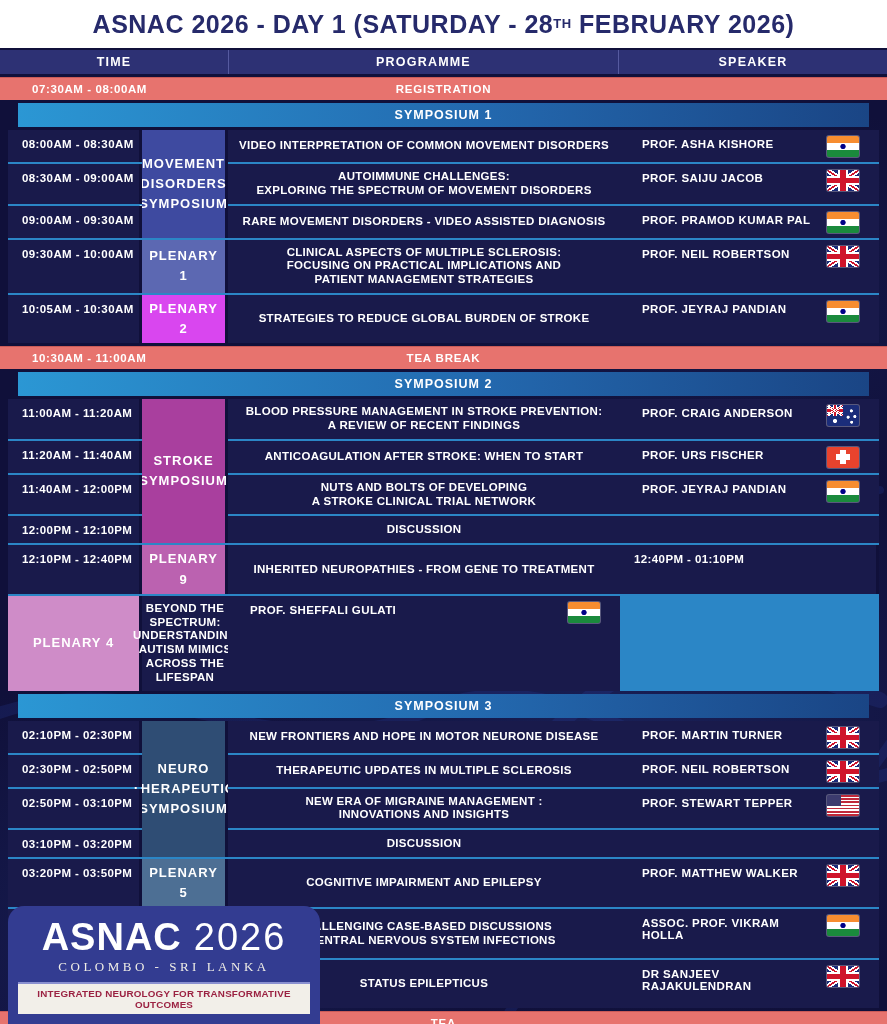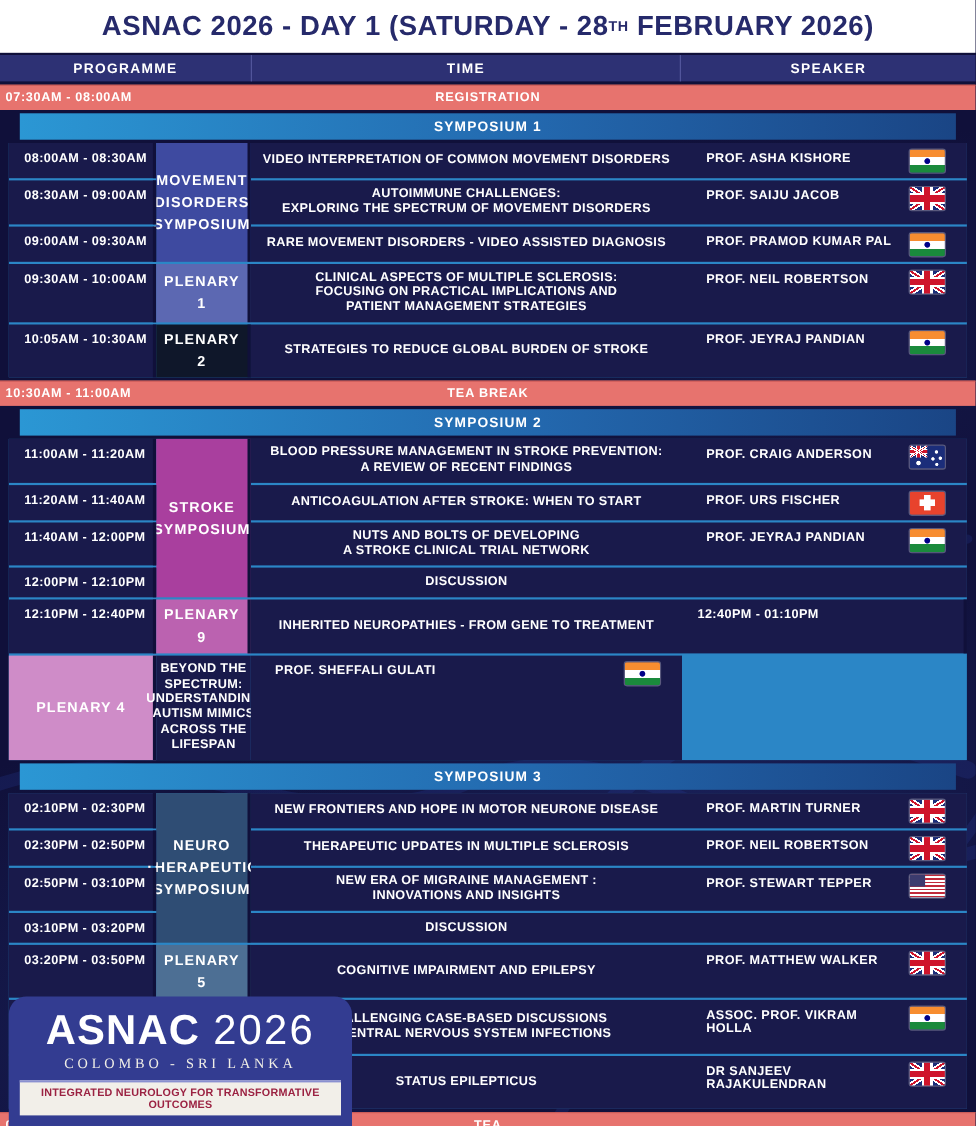--- a/index.html
+++ b/index.html
@@ -19,38 +19,38 @@
     font-size:25px;font-weight:800;letter-spacing:.5px;white-space:pre}
   .title sup{font-size:13px;font-weight:800;vertical-align:super;line-height:0}
 
   .cols{height:24px;margin:2px 0 3px;background:#2d3174;display:grid;grid-template-columns:228px 390px 1fr;
     font-weight:700;font-size:12.5px;letter-spacing:1.2px}
   .cols>div{display:flex;align-items:center;justify-content:center}
   .cols>div+div{border-left:1px solid #565aa0}
 
   .break-bar{background:#e7736e;height:22px;margin:0 0 3px;display:flex;align-items:center;position:relative;
     border-top:1px solid #c95b58}
-  .break-time{position:absolute;left:5px;font-weight:700;font-size:11.5px;letter-spacing:.6px}
+  .break-time{position:absolute;left:32px;font-weight:700;font-size:11.5px;letter-spacing:.6px}
   .break-label{margin:0 auto;font-weight:700;font-size:11.5px;letter-spacing:.8px}
 
   .banner{height:24px;margin:0 18px 3px;display:flex;align-items:center;justify-content:center;
     background:linear-gradient(90deg,#2b97d4 0%,#2368ae 55%,#1a4585 100%);
     font-weight:700;font-size:12.5px;letter-spacing:1px}
 
   .sess{display:grid;grid-template-columns:134px 86px 392px 1fr;margin:0 8px 3px;row-gap:2px;background:#2b86c6}
   .t-cell{background:#191a4b;border-right:3px solid #10103a;padding:8px 4px 5px 14px;
     font-size:11.5px;font-weight:700;letter-spacing:.4px;min-height:14px}
   .cat{border-right:3px solid #10103a;display:flex;align-items:center;justify-content:center;text-align:center;
     font-size:13px;font-weight:700;letter-spacing:1px;line-height:1.55;padding:4px 4px}
   .p-cell{background:#191a4b;display:flex;align-items:center;justify-content:center;text-align:center;
     font-size:11.5px;font-weight:700;letter-spacing:.3px;line-height:1.2;padding:6px 10px;white-space:pre-line}
   .s-cell{background:#191a4b;display:flex;align-items:flex-start;justify-content:space-between;gap:8px;
     padding:8px 20px 5px 22px;font-size:11.5px;font-weight:700;letter-spacing:.4px}
 
-  .c-mds{background:#3e4aa0}.c-p1{background:#5c68b2}.c-p2{background:#0f172a}
+  .c-mds{background:#3e4aa0}.c-p1{background:#5c68b2}.c-p2{background:#d946ef}
   .c-stroke{background:#a93f9e}.c-p3{background:#bb62b0}.c-p4{background:#cf8cc8}
   .c-nts{background:#2f4d74}.c-p5{background:#4d6f94}.c-p6{background:#6f92ad}.c-p7{background:#8fb2c9}
 
   .flag{width:32px;height:21px;flex:none;border-radius:2px;box-shadow:0 0 0 1px rgba(255,255,255,.28);
     background-repeat:no-repeat;background-color:#1b2d7a;margin-top:-2px}
   .flag[data-flag="india"]{
     background-image:
       radial-gradient(circle at 50% 50%, #000088 0 2px, rgba(0,0,136,.85) 2.4px, transparent 3px),
       linear-gradient(to bottom, #f78d30 0 33.4%, #ffffff 33.4% 66.6%, #1a8a3c 66.6%);}
   .flag[data-flag="uk"]{
@@ -112,22 +112,22 @@
     <circle cx="530" cy="760" r="10" fill="#2e47a8" fill-opacity="0.25" stroke="none"></circle>
     <circle cx="430" cy="710" r="8" fill="#2e47a8" fill-opacity="0.25" stroke="none"></circle>
   </g>
 </svg>
 
 <div class="page">
 
   <div class="title"><span>ASNAC 2026 - DAY 1 (SATURDAY - 28</span><sup>TH</sup><span> FEBRUARY 2026)</span></div>
 
   <div class="cols">
+    <div>TIME</div>
     <div>PROGRAMME</div>
-    <div>TIME</div>
     <div>SPEAKER</div>
   </div>
 
   <div class="break-bar">
     <span class="break-time">07:30AM - 08:00AM</span>
     <span class="break-label">REGISTRATION</span>
   </div>
 
   <div class="banner">SYMPOSIUM 1</div>
 

